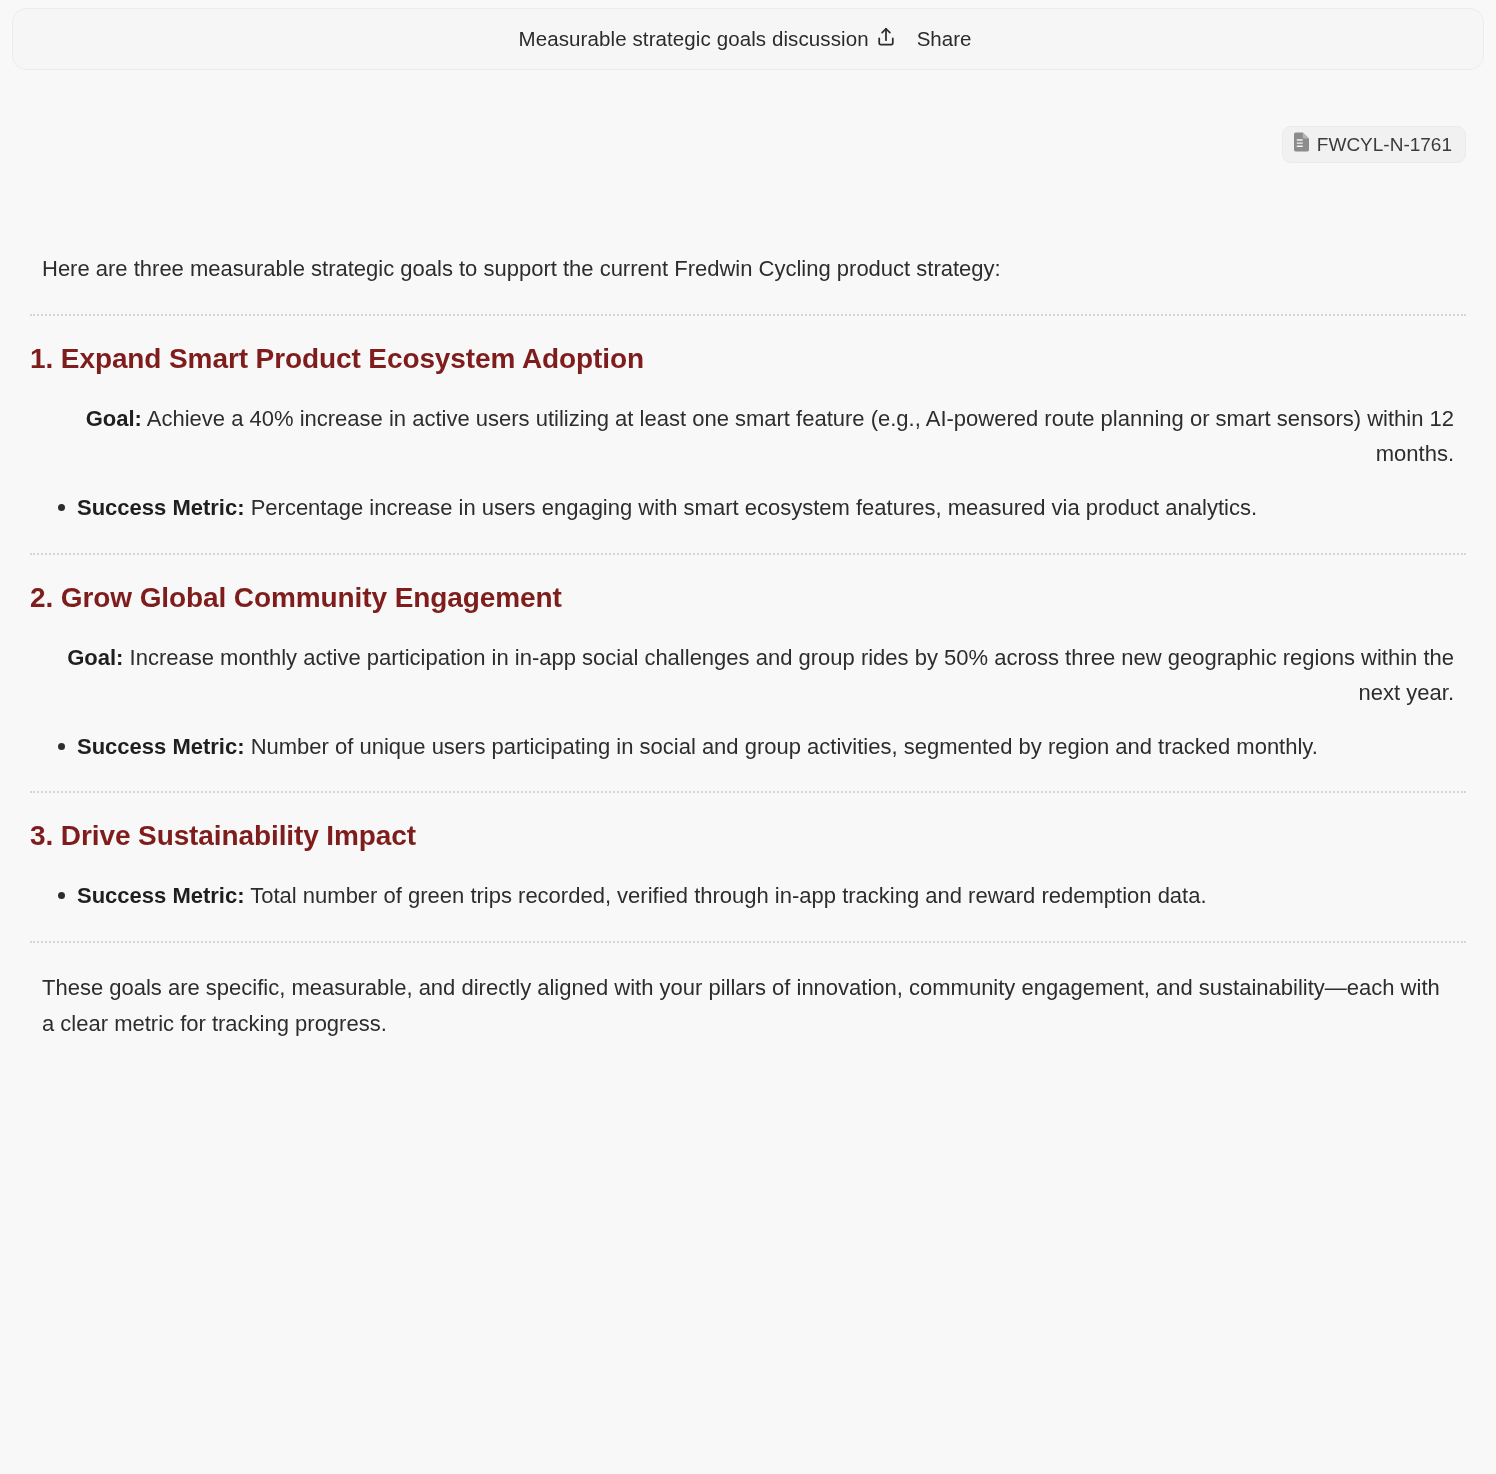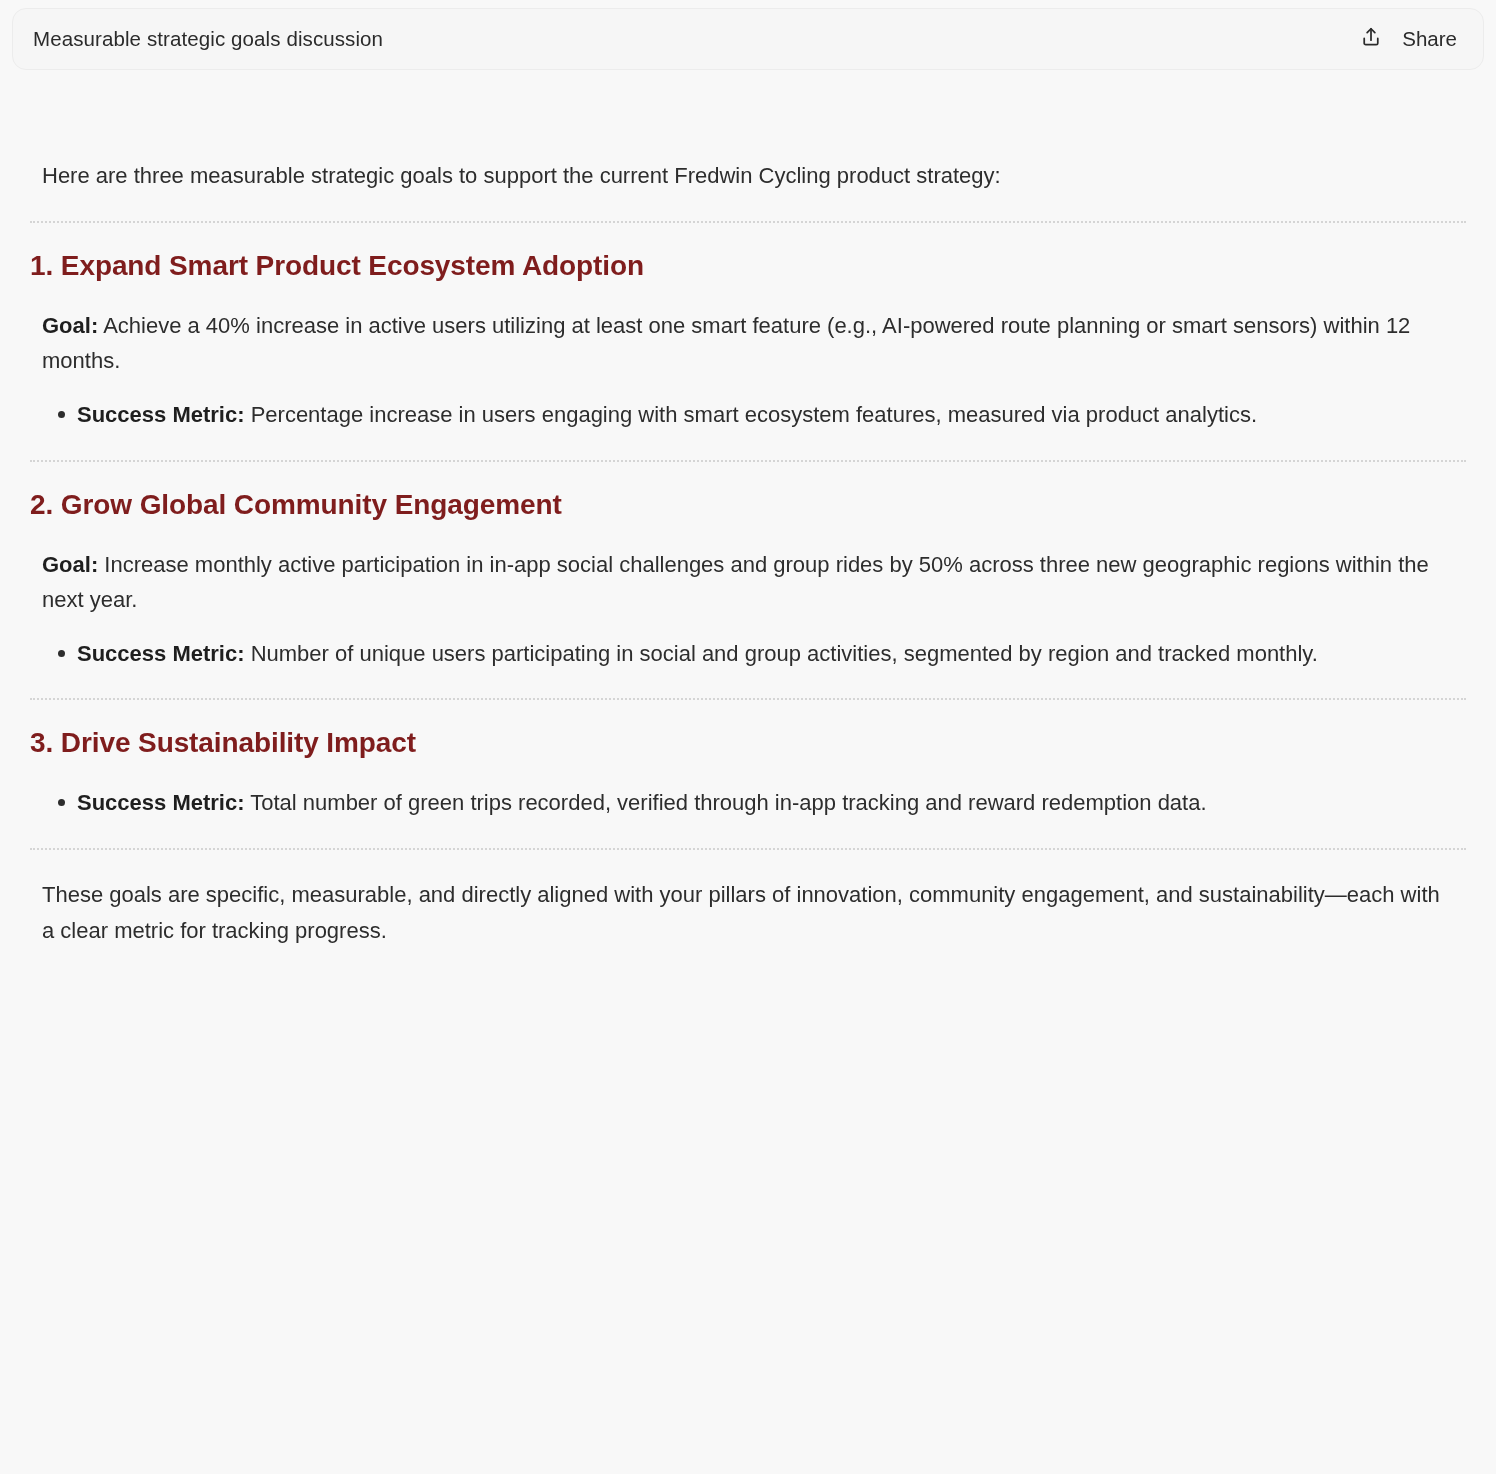--- a/index.html
+++ b/index.html
@@ -19,21 +19,21 @@
   
   .header-card {
     position: relative;
     margin: 8px 12px 0 12px;
     height: 62px;
     background: #f6f6f6;
     border: 1px solid #ececec;
     border-radius: 14px;
     display: flex;
     align-items: center;
-    justify-content: space-between;
+    justify-content: center;
     padding: 0 20px 0 20px;
   }
   .conv-title {
     font-size: 20.5px;
     color: #2b2b2b;
     letter-spacing: 0.1px;
     white-space: nowrap;
     overflow: hidden;
     text-overflow: ellipsis;
   }
@@ -116,20 +116,21 @@
     font-weight: bold;
     color: #7f1d1d;
     margin: 0 0 26px 0;
     letter-spacing: -0.1px;
   }
 
   .goal-body {
     margin: 0;
     font-size: 22px;
     line-height: 1.62;
+    text-align: right;
   }
   .goal-body b, .metric b { font-weight: bold; color: #1f1f1f; }
 
   ul.metrics {
     margin: 18px 0 0 0;
     padding-left: 47px;
     list-style: none;
   }
   ul.metrics li {
     position: relative;
@@ -163,20 +164,34 @@
         <path d="M7.8 7.2 12 3 16.2 7.2"></path>
         <path d="M4.6 13.6v5.1a1.7 1.7 0 0 0 1.7 1.7h11.4a1.7 1.7 0 0 0 1.7-1.7v-5.1"></path>
       </svg>
     </span>
     <span>Share</span>
   </button>
 </div>
 
 <div class="conversation">
 
+  <div class="doc-badge-row">
+    <div class="doc-badge">
+      <span class="doc-icon">
+        <svg width="17" height="20" viewBox="0 0 17 20" fill="none">
+          <path d="M1 2.2A1.6 1.6 0 0 1 2.6.6h7.1L16 6.6v11.2a1.6 1.6 0 0 1-1.6 1.6H2.6A1.6 1.6 0 0 1 1 17.8V2.2Z" fill="#8c8c8c"></path>
+          <path d="M9.7.6 16 6.6h-4.7a1.6 1.6 0 0 1-1.6-1.6V.6Z" fill="#b5b5b5"></path>
+          <rect x="3.6" y="7.3" width="6.3" height="1.4" rx="0.7" fill="#f1f1f1"></rect>
+          <rect x="3.6" y="10.4" width="6.3" height="1.4" rx="0.7" fill="#f1f1f1"></rect>
+          <rect x="3.6" y="13.5" width="6.3" height="1.4" rx="0.7" fill="#f1f1f1"></rect>
+        </svg>
+      </span>
+      <span>FWCYL-N-1761</span>
+    </div>
+  </div>
 
 
   <div class="assistant">
 
     <p class="intro">Here are three measurable strategic goals to support the current Fredwin Cycling product strategy:</p>
 
     <hr class="sep">
 
     <div>
       <h2 class="goal-h">1. Expand Smart Product Ecosystem Adoption</h2>

